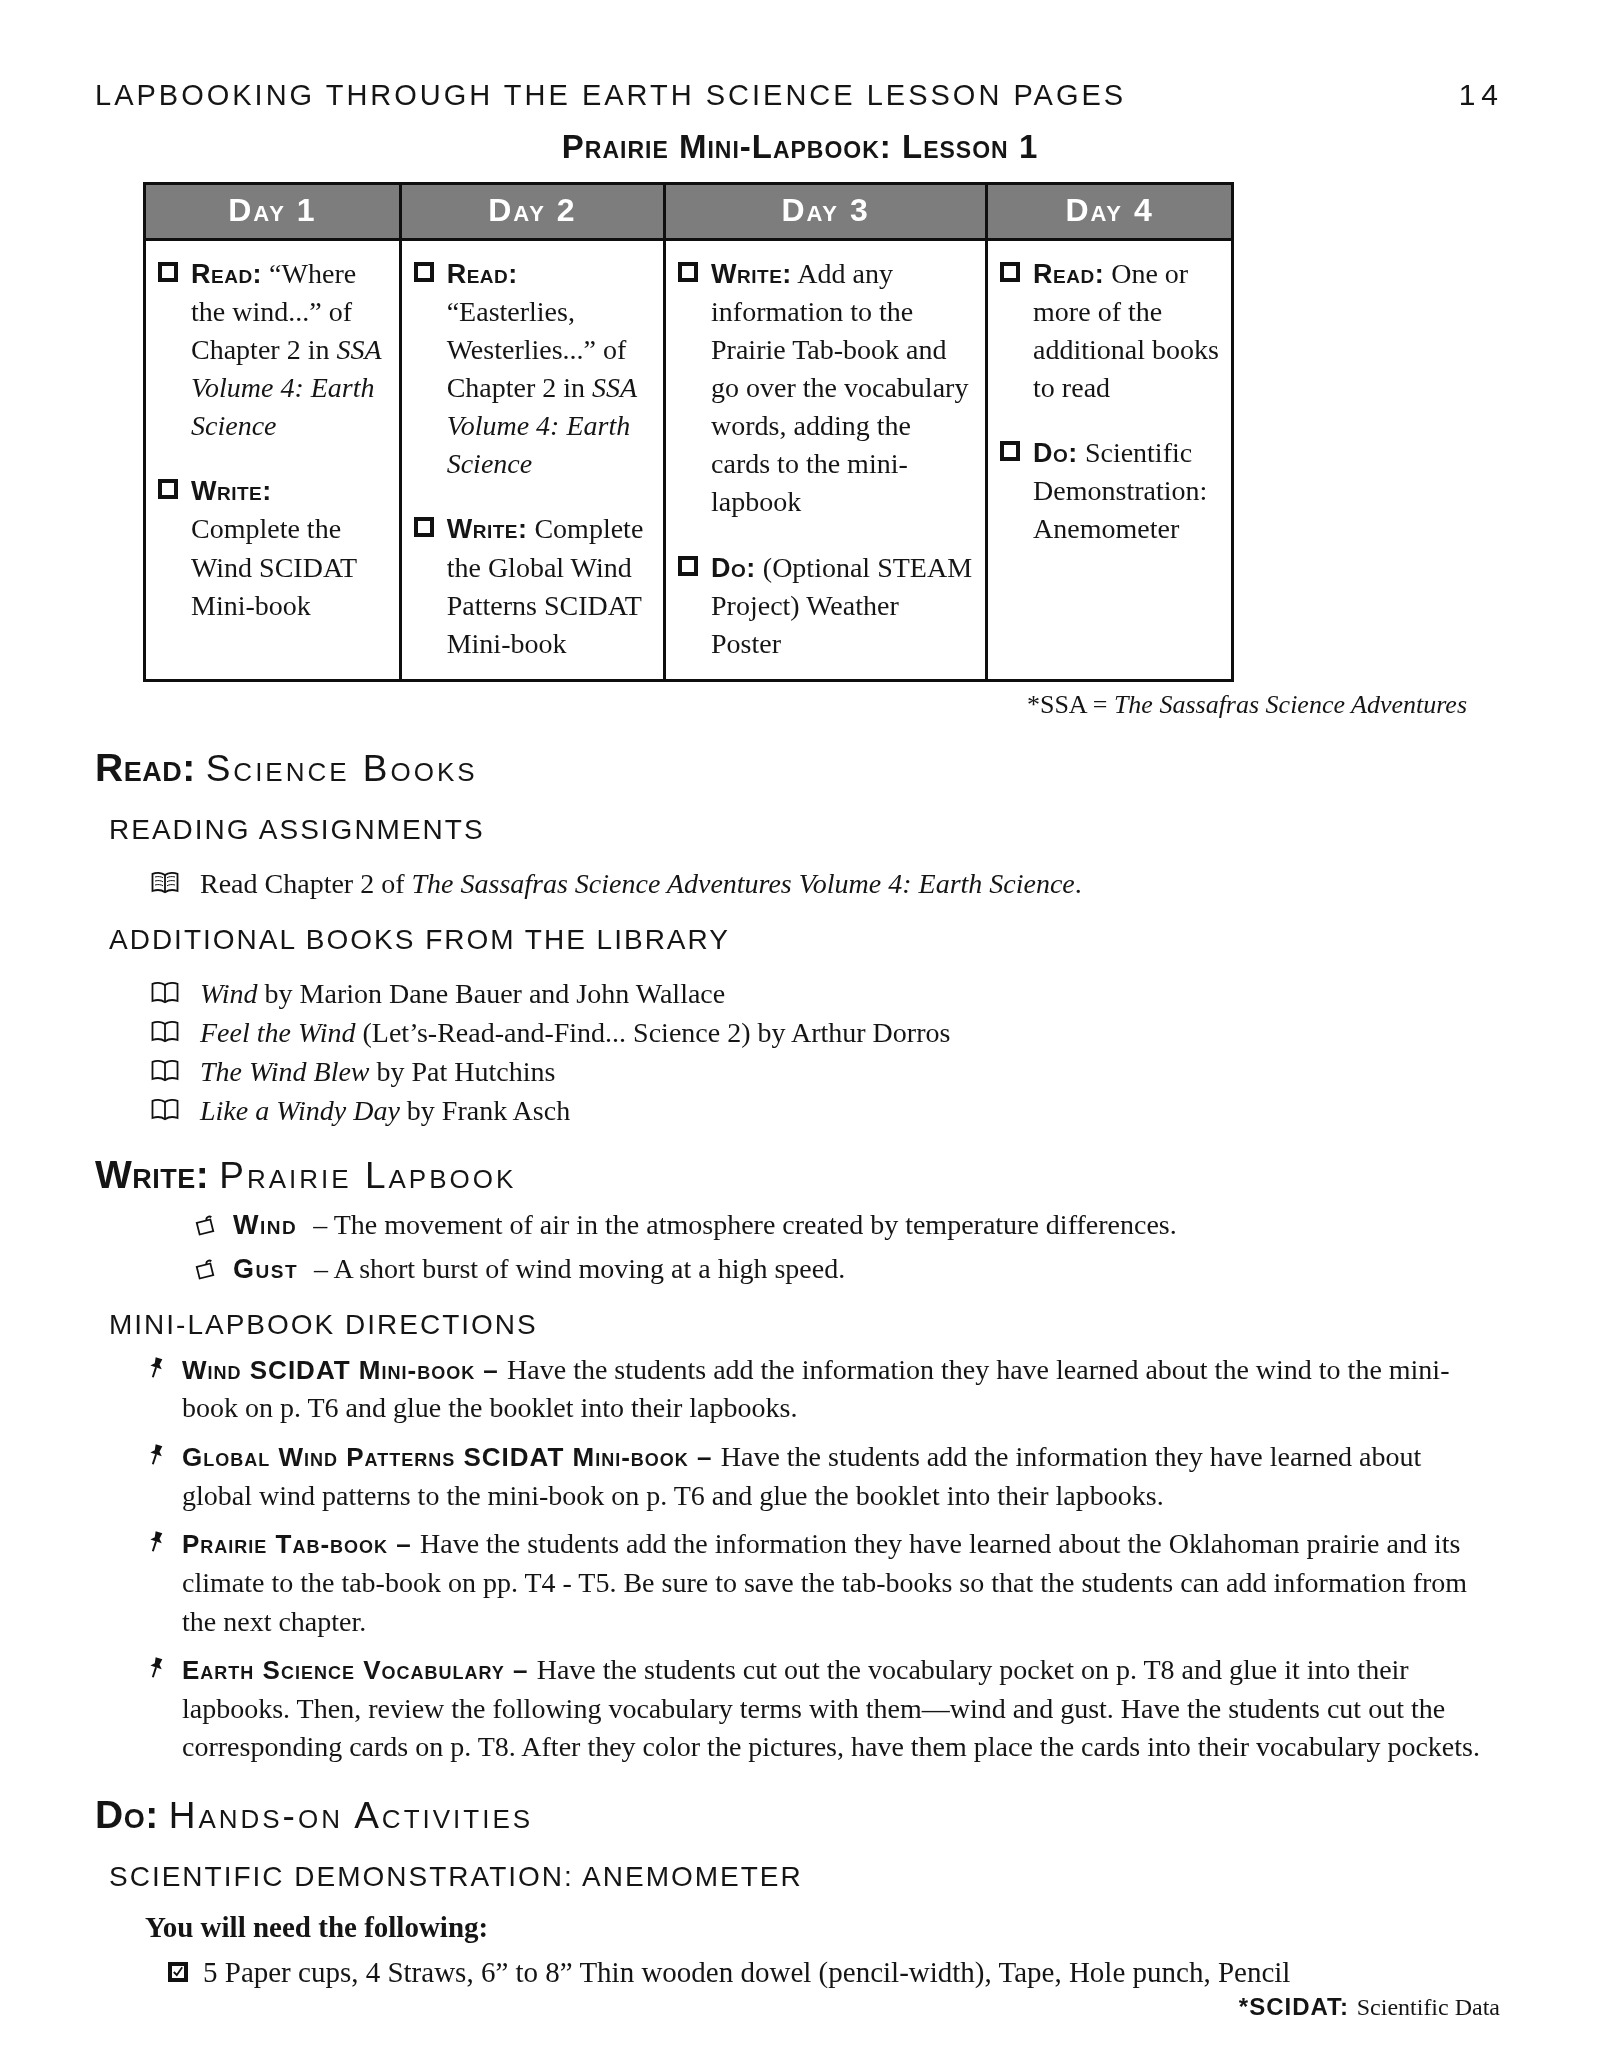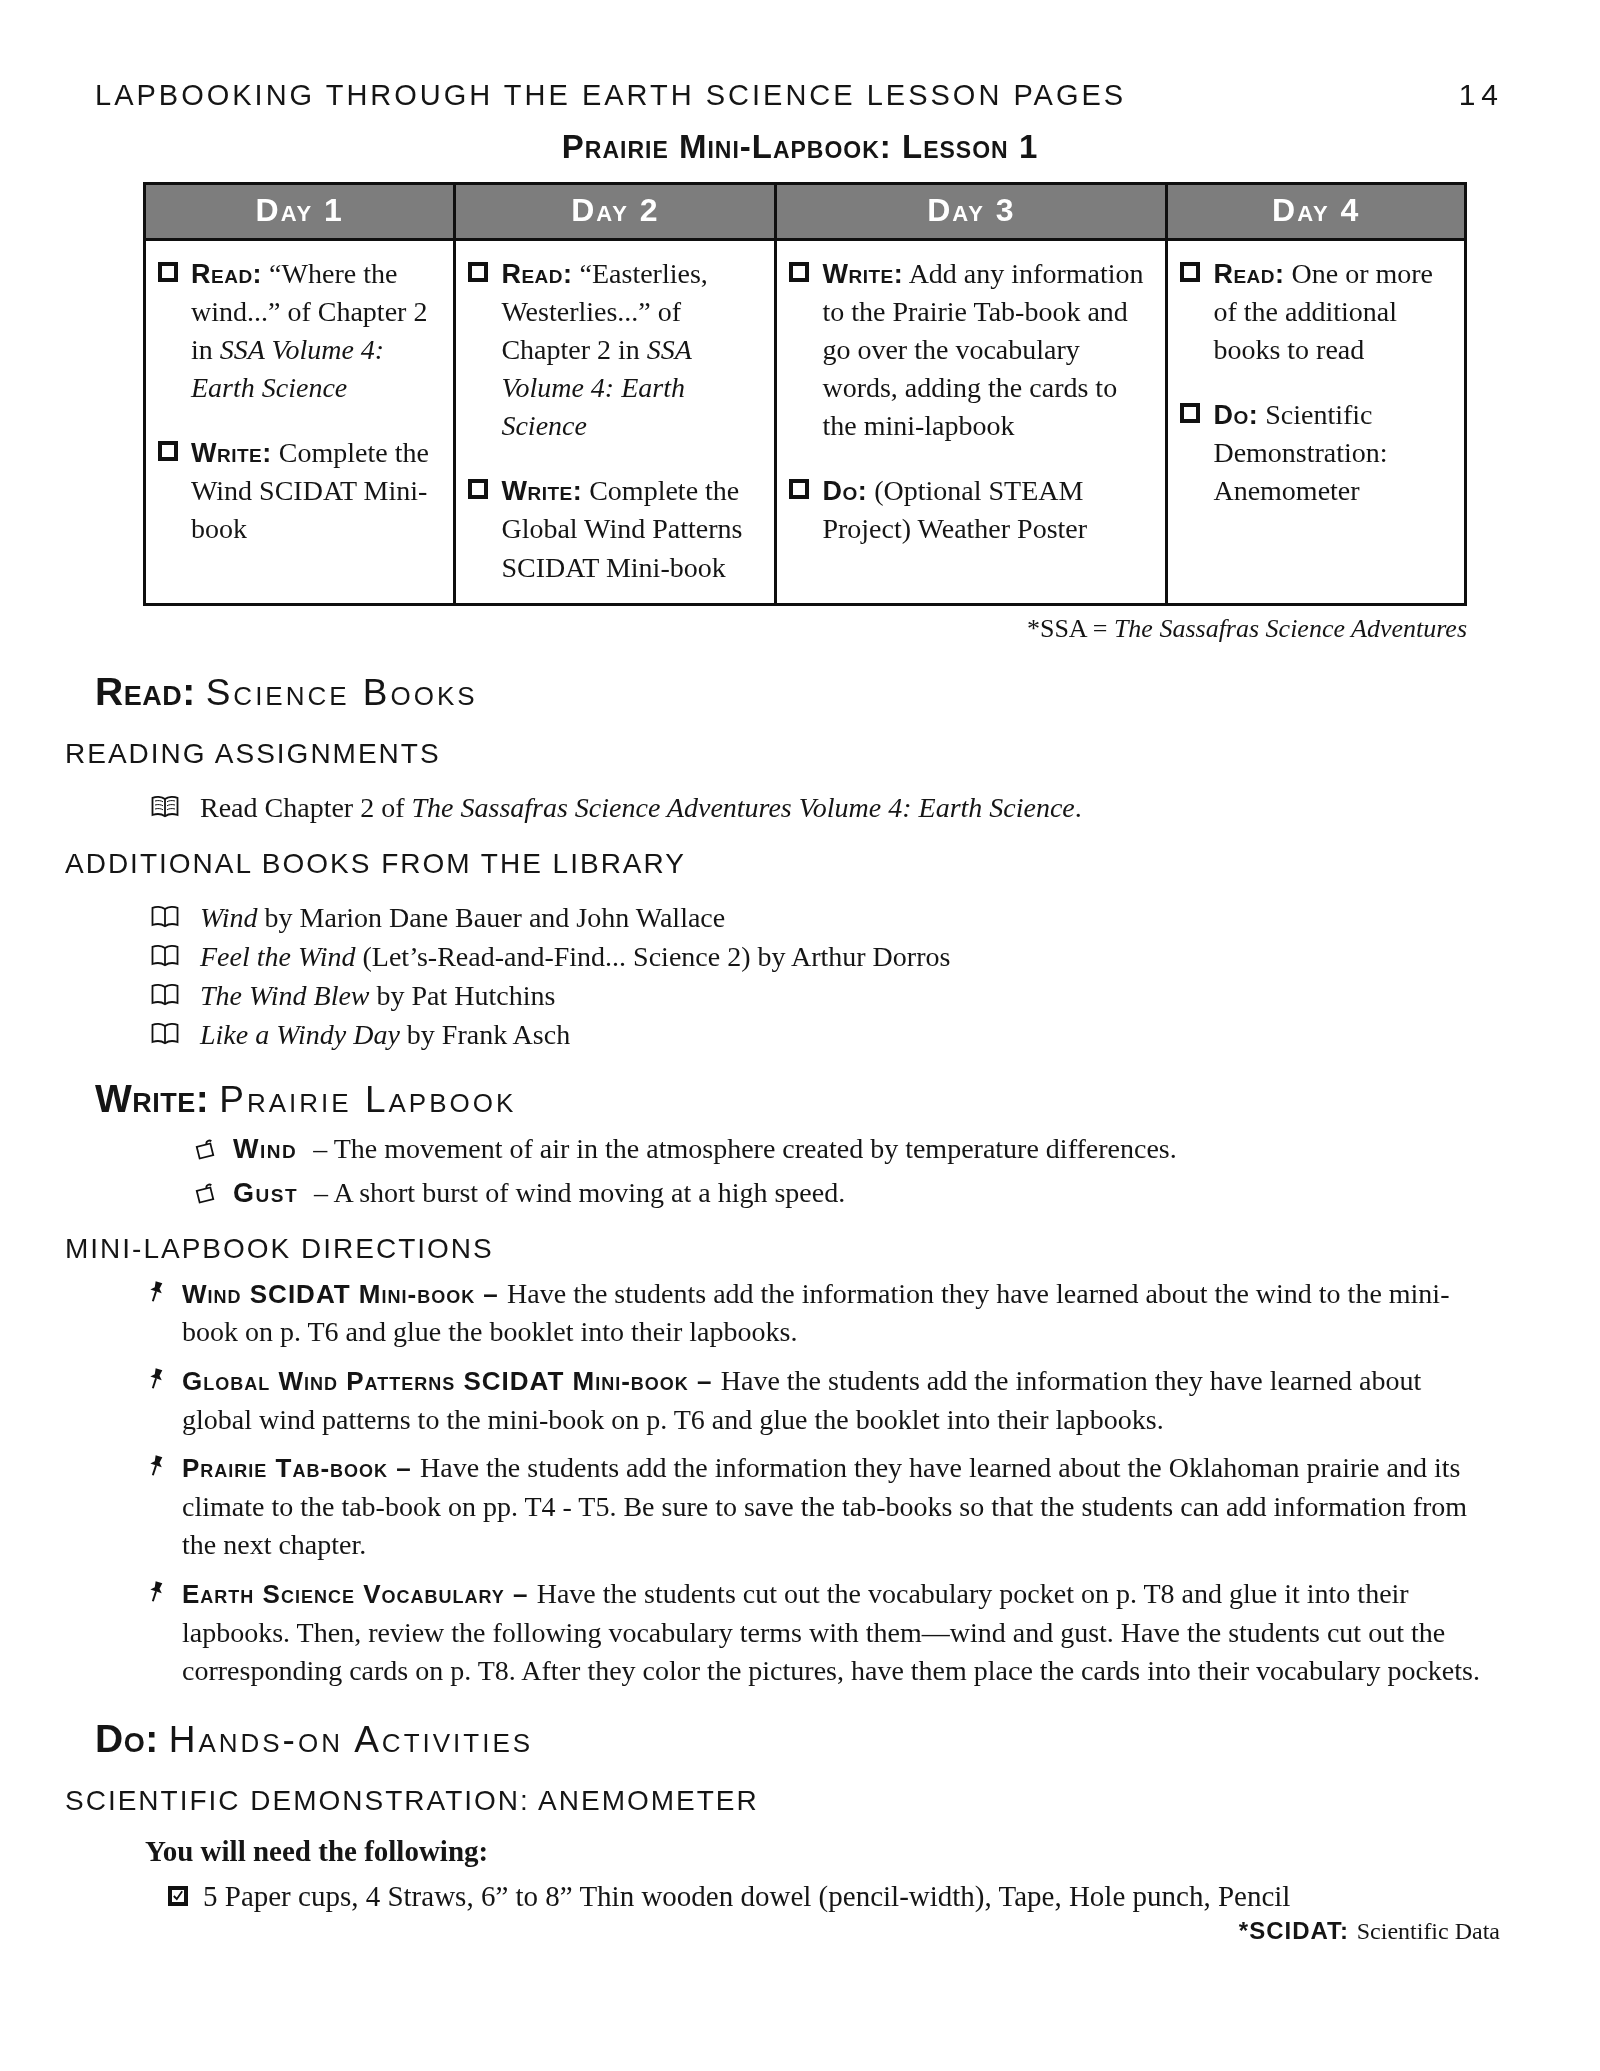--- a/index.html
+++ b/index.html
@@ -23,21 +23,21 @@
     margin-top:16px;
     font-family:"Liberation Sans", sans-serif;
     font-variant:small-caps;
     font-weight:800;
     font-size:33px;
     letter-spacing:1px;
   }
   table.schedule {
     border-collapse:collapse;
     margin:16px 0 0 143px;
-    width:1324px;
+    width:1091px;
     table-layout:fixed;
   }
   table.schedule, .schedule th, .schedule td { border:3px solid #0f0f0f; }
   .schedule th {
     background:#7d7d7d;
     color:#ffffff;
     font-family:"Liberation Sans", sans-serif;
     font-variant:small-caps;
     font-weight:700;
     font-size:32px;
@@ -72,21 +72,21 @@
     font-size:26px;
   }
   h2.sect {
     margin:26px 0 0 95px;
     font-family:"Liberation Sans", sans-serif;
     font-variant:small-caps;
   }
   h2.sect .h2kw { font-weight:900; font-size:39px; letter-spacing:0.5px; }
   h2.sect .h2t  { font-weight:400; font-size:37px; letter-spacing:3px; margin-left:10px; }
   h3.subsect {
-    margin:24px 0 0 65px;
+    margin:24px 0 0 109px;
     font-family:"Liberation Sans", sans-serif;
     font-weight:400;
     font-size:28px;
     letter-spacing:2px;
   }
   .bookrow {
     display:flex; gap:20px; align-items:flex-start;
     margin-left:150px; margin-top:22px;
     font-size:28px;
   }

